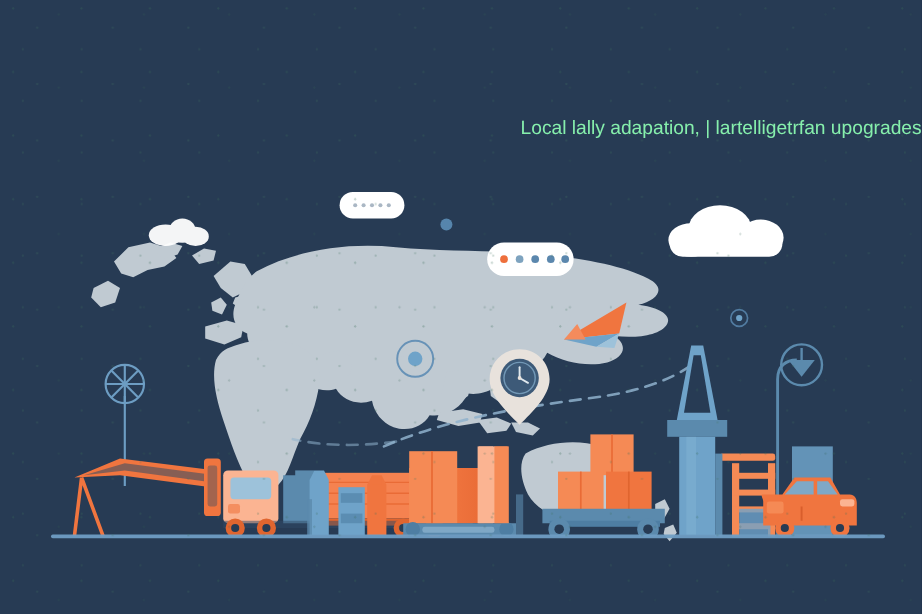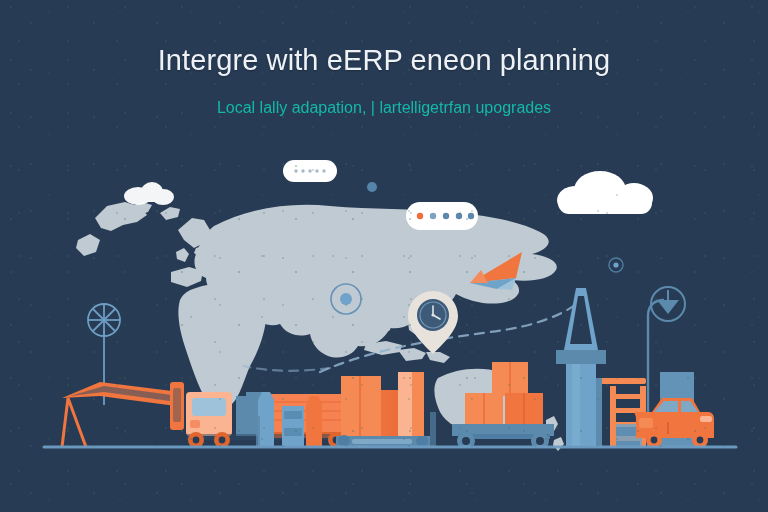--- a/index.html
+++ b/index.html
@@ -33,22 +33,22 @@
     position:absolute; left:0; right:0; top:44px;
     text-align:center;
     color:#eef2f6;
     font-size:29px;
     font-weight:400;
     letter-spacing:.1px;
     text-shadow:0 1px 2px rgba(0,0,0,.25);
   }
   .subline{
     position:absolute; left:0; right:0; top:99px;
-    text-align:center;
-    color:#14b8a6;
+    text-align:right;
+    color:#86efac;
     font-size:16px;
     font-weight:400;
   }
   .svgfull{ position:absolute; inset:0; width:768px; height:512px; }
 </style>
 </head>
 <body>
 
 <div id="stage">
 
@@ -348,17 +348,16 @@
 
       <g fill="#5b8aad">
         <rect x="256" y="416" width="4" height="30" opacity=".8"></rect>
         <rect x="430" y="412" width="6" height="34" opacity=".6"></rect>
       </g>
     </g>
 
     <line x1="44" y1="447" x2="736" y2="447" stroke="#6f9ec4" stroke-width="3" stroke-linecap="round" opacity=".95"></line>
   </svg>
 
-  <div class="headline">Intergre with eERP eneon planning</div>
   <div class="subline">Local lally adapation, | lartelligetrfan upogrades</div>
 
   <div id="noise"></div>
 </div>
 
 </body></html>

